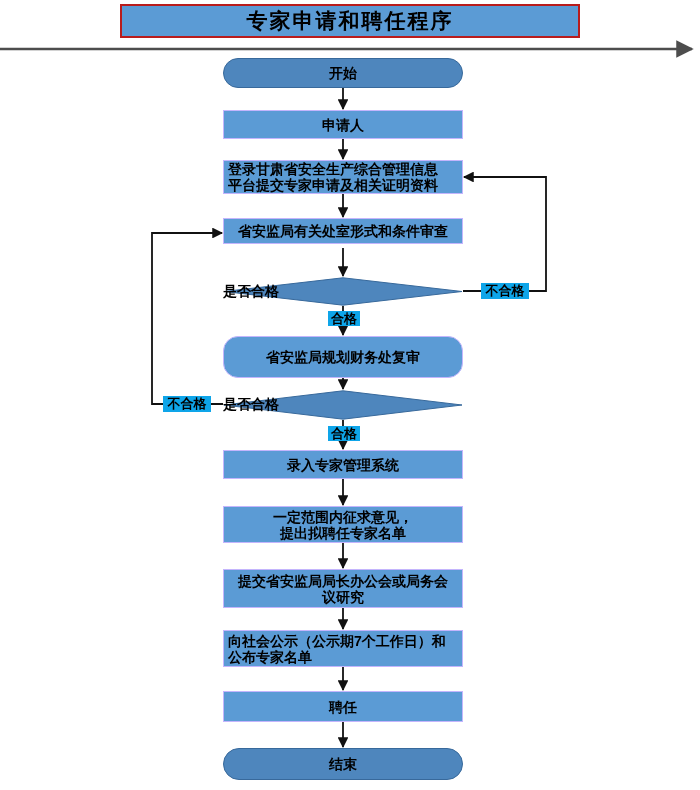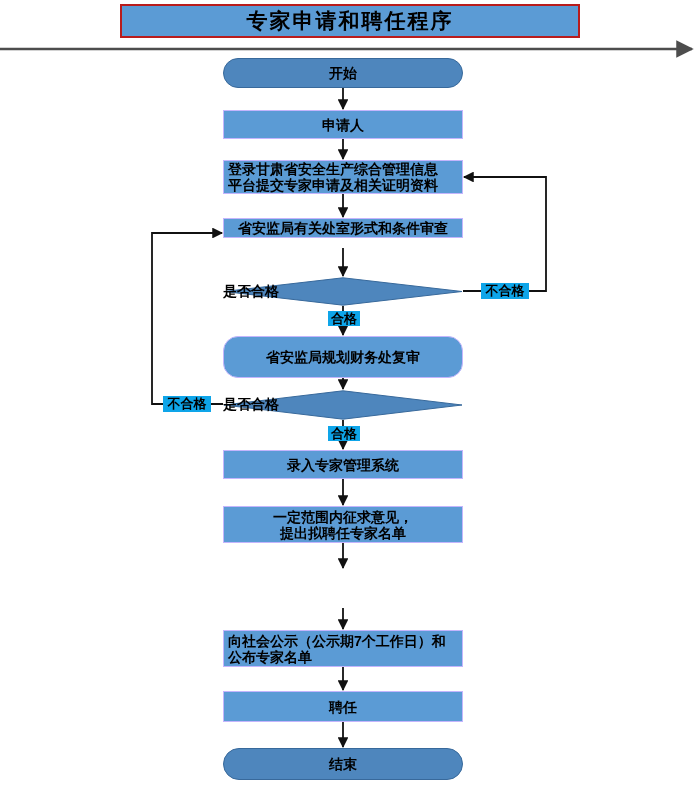--- a/index.html
+++ b/index.html
@@ -72,21 +72,21 @@
 
   <div class="titlebar">专家申请和聘任程序</div>
 
   <div class="node dark stadium" style="left:223px;top:58px;width:240px;height:30px;">开始</div>
 
   <div class="node" style="left:223px;top:110px;width:240px;height:29px;">申请人</div>
 
   <div class="node leftalign" style="left:223px;top:160px;width:240px;height:34px;">登录甘肃省安全生产综合管理信息
 平台提交专家申请及相关证明资料</div>
 
-  <div class="node" style="left:223px;top:218px;width:240px;height:20px;">省安监局有关处室形式和条件审查</div>
+  <div class="node" style="left:223px;top:218px;width:240px;height:26px;">省安监局有关处室形式和条件审查</div>
 
   <div class="diamond" style="left:223px;top:277px;width:240px;height:29px;">
     <svg width="240" height="29">
       <polygon points="1,14.5 120,0.8 239,14.5 120,28.2" fill="#4E86BD" stroke="#38699B" stroke-width="1"></polygon>
     </svg>
     <span>是否合格</span>
   </div>
 
   <div class="node" style="left:223px;top:336px;width:240px;height:42px;border-radius:15px;">省安监局规划财务处复审</div>
 
@@ -95,20 +95,22 @@
       <polygon points="1,15 120,0.8 239,15 120,29.2" fill="#4E86BD" stroke="#38699B" stroke-width="1"></polygon>
     </svg>
     <span>是否合格</span>
   </div>
 
   <div class="node" style="left:223px;top:450px;width:240px;height:29px;">录入专家管理系统</div>
 
   <div class="node" style="left:223px;top:506px;width:240px;height:37px;">一定范围内征求意见，
 提出拟聘任专家名单</div>
 
+  <div class="node" style="left:223px;top:569px;width:240px;height:39px;">提交省安监局局长办公会或局务会
+议研究</div>
 
   <div class="node leftalign" style="left:223px;top:630px;width:240px;height:37px;">向社会公示（公示期7个工作日）和
 公布专家名单</div>
 
   <div class="node" style="left:223px;top:691px;width:240px;height:31px;">聘任</div>
 
   <div class="node dark stadium" style="left:223px;top:748px;width:240px;height:32px;">结束</div>
 
   <div class="edgelabel" style="left:328px;top:311px;width:30px;height:15px;">合格</div>
   <div class="edgelabel" style="left:328px;top:426px;width:30px;height:15px;">合格</div>

